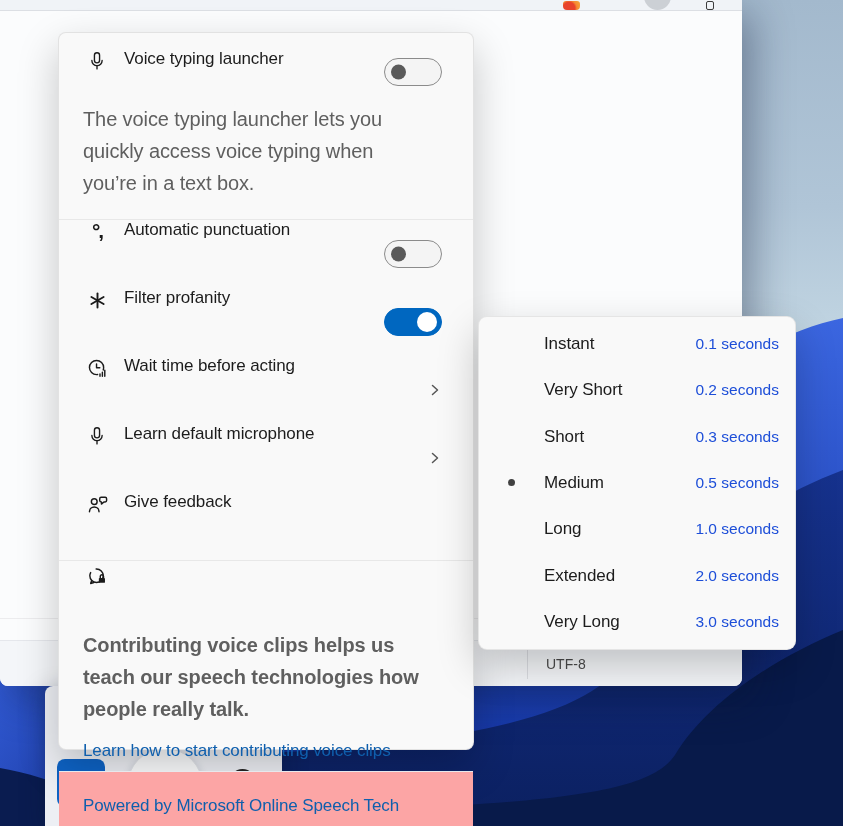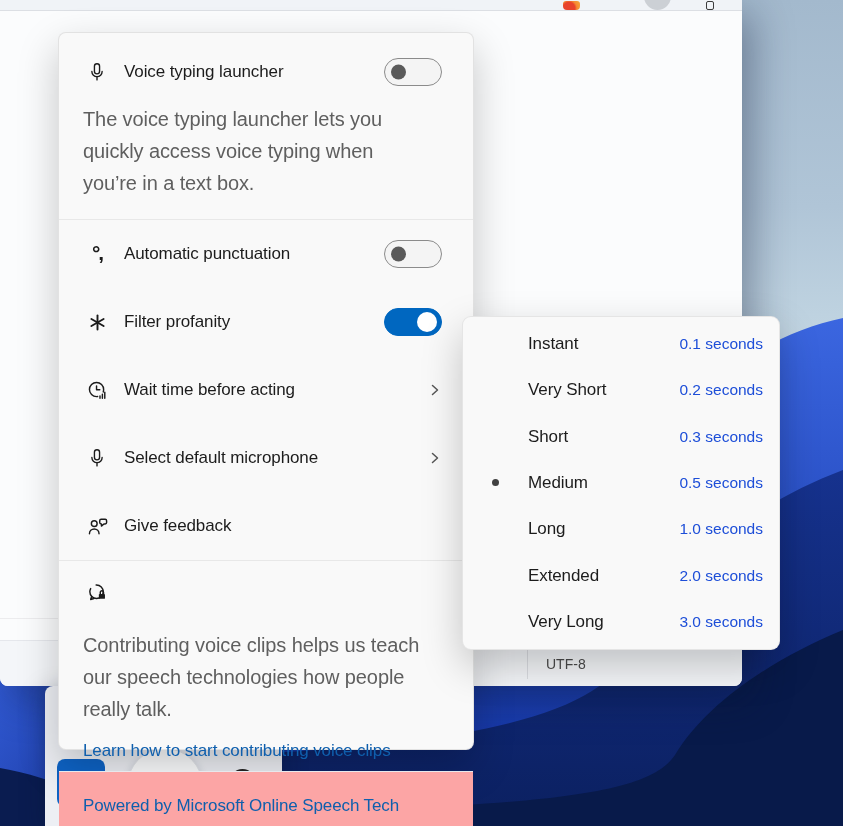--- a/index.html
+++ b/index.html
@@ -41,49 +41,49 @@
     display:flex;align-items:center;justify-content:center;cursor:pointer;}
   .help-button{position:absolute;left:184px;top:83px;width:27px;height:27px;border-radius:50%;
     border:2px solid #242424;display:flex;align-items:center;justify-content:center;cursor:pointer;
     font-size:15px;font-weight:700;color:#242424;background:transparent;}
 
   
   .menu{position:absolute;left:58px;top:32px;width:416px;height:718px;
     background:#f9f9f9;border:1px solid rgba(0,0,0,.09);border-radius:8px;
     box-shadow:0 16px 40px rgba(0,0,0,.22);z-index:3;display:flex;flex-direction:column;}
   .menu hr{border:none;height:1px;background:#e8e8e8;margin:0;flex:none;}
-  .row{display:flex;align-items:center;padding-left:26px;flex:none;}
+  .row{display:flex;padding-left:26px;flex:none;}
   .row .ic{width:24px;height:24px;flex:none;display:flex;align-items:center;justify-content:center;color:#1b1b1b;}
   .row .lbl{margin-left:15px;font-size:17px;color:#1c1c1c;letter-spacing:-.1px;}
   .row .ctrl{margin-left:auto;margin-right:31px;display:flex;align-items:center;}
   .sec1{padding-top:16px;flex:none;}
   .sec1 .row{height:46px;}
   .desc{margin:8px 38px 20px 24px;width:340px;font-size:20px;line-height:1.6;color:#5f5f5f;letter-spacing:-.1px;}
   .group .row{height:68px;}
   .help-sec{flex:none;}
   .help-sec .row{height:56px;margin-top:4px;}
-  .help-sec .desc{margin-bottom:0;}
+  .help-sec .desc{margin-bottom:0;font-weight:bold;}
   .link{margin:16px 24px 10px 24px;font-size:17px;color:#0f5fad;cursor:pointer;letter-spacing:-.1px;}
   .menu-footer{margin-top:auto;flex:none;height:69px;background:#fca5a5;border-top:1px solid #e7e8ec;
     border-radius:0 0 8px 8px;display:flex;align-items:center;padding-left:24px;}
   .menu-footer .link{margin:0;}
 
   
   .toggle{position:relative;width:58px;height:28px;border-radius:15px;border:1px solid #8b8b8b;
     background:#f4f4f4;cursor:pointer;flex:none;}
   .toggle .knob{position:absolute;left:6px;top:50%;transform:translateY(-50%);
     width:15px;height:15px;border-radius:50%;background:#5a5a5a;}
   .toggle[data-state="on"]{background:#0067c0;border-color:#0067c0;}
   .toggle[data-state="on"] .knob{left:auto;right:4px;width:20px;height:20px;background:#ffffff;}
 
   .chevron{display:flex;align-items:center;color:#555;}
   .punct-glyph{font-size:21px;font-weight:700;letter-spacing:-2px;color:#1b1b1b;line-height:1;transform:translateY(-2px);}
 
   
-  .submenu{position:absolute;left:462px;top:316px;width:318px;height:334px;
+  .submenu{position:absolute;left:478px;top:316px;width:318px;height:334px;
     background:#f9f9f9;border:1px solid rgba(0,0,0,.08);border-radius:9px;
     box-shadow:0 16px 40px rgba(0,0,0,.22);z-index:4;display:flex;flex-direction:column;padding:4px 0;}
   .sub-item{flex:1;display:flex;align-items:center;cursor:pointer;}
   .sub-item .bullet{width:7px;height:7px;border-radius:50%;background:#414141;margin-left:29px;flex:none;opacity:0;}
   .sub-item[data-selected="true"] .bullet{opacity:1;}
   .sub-item .s-lbl{margin-left:29px;font-size:17px;color:#1c1c1c;letter-spacing:-.1px;}
   .sub-item .s-val{margin-left:auto;margin-right:16px;font-size:15.5px;color:#1d4ed8;}
 
   svg{display:block;}
 </style>
@@ -213,21 +213,21 @@
         </span>
       </div>
       <div class="row">
         <span class="ic">
           <svg width="22" height="22" viewBox="0 0 24 24" fill="none" stroke="#1b1b1b" stroke-width="1.5" stroke-linecap="round">
             <rect x="9.2" y="3" width="5.6" height="11" rx="2.8"></rect>
             <path d="M6.4 11.5a5.6 5.6 0 0 0 11.2 0"></path>
             <path d="M12 17.4v3.2"></path>
           </svg>
         </span>
-        <span class="lbl">Select default microphone</span>
+        <span class="lbl">Learn default microphone</span>
         <span class="ctrl">
           <span class="chevron">
             <svg width="14" height="14" viewBox="0 0 14 14" fill="none" stroke="#565656" stroke-width="1.5" stroke-linecap="round" stroke-linejoin="round">
               <path d="M4.5 2.5 L9.5 7 L4.5 11.5"></path>
             </svg>
           </span>
         </span>
       </div>
       <div class="row">
         <span class="ic">

